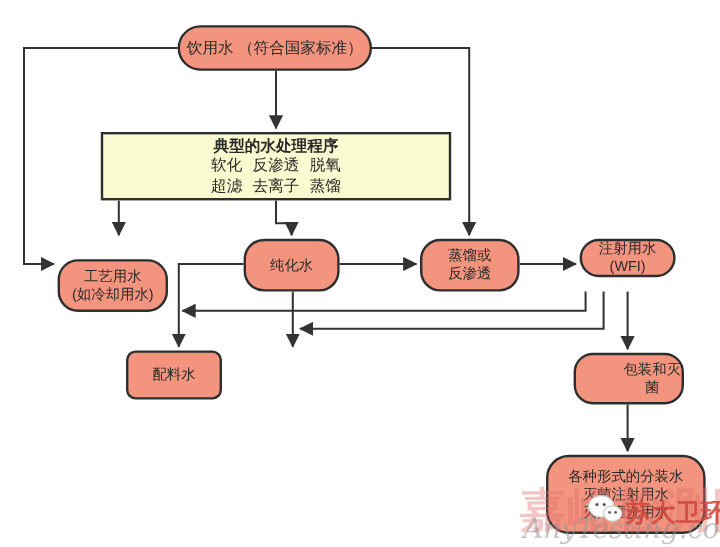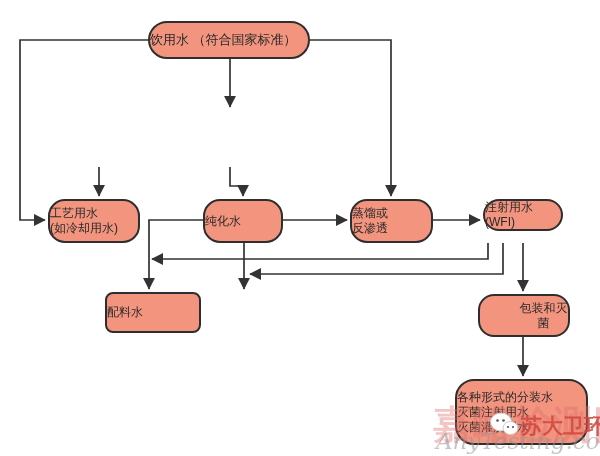--- a/index.html
+++ b/index.html
@@ -22,38 +22,38 @@
     stroke: #333333;
     stroke-width: 1.7;
   }
   .node {
     position: absolute;
     box-sizing: border-box;
     background: #F2947E;
     border: 2px solid #2e2e2e;
     display: flex;
     flex-direction: column;
-    align-items: flex-start;
+    align-items: center;
     justify-content: center;
     text-align: center;
     font-size: 12px;
     line-height: 1.25;
   }
   .node-drinking { left: 148px; top: 21px; width: 162px; height: 38px; border-radius: 19px; font-size: 13px; }
   .node-treatment {
     left: 84px; top: 110px; width: 292px; height: 57px;
     background: #FAFAD0; border-radius: 0; font-size: 13px;
   }
   .node-treatment .t-title { font-weight: bold; }
   .node-treatment .t-line { word-spacing: 5px; }
-  .node-process  { left: 48px;  top: 199px; width: 92px; height: 44px; border-radius: 17px; }
+  .node-process  { left: 48px;  top: 216px; width: 92px; height: 44px; border-radius: 17px; }
   .node-purified { left: 203px; top: 199px; width: 80px; height: 44px; border-radius: 17px; }
   .node-distill  { left: 350px; top: 199px; width: 83px; height: 44px; border-radius: 17px; }
   .node-wfi      { left: 483px; top: 199px; width: 80px; height: 32px; border-radius: 17px; }
-  .node-ingredient { left: 105px; top: 292px; width: 96px; height: 41px; border-radius: 8px; }
+  .node-ingredient { left: 105px; top: 292px; width: 80px; height: 41px; border-radius: 8px; }
   .node-cleaning   { left: 202px; top: 292px; width: 86px; height: 41px; border-radius: 16px; }
   .node-packaging  { left: 478px; top: 294px; width: 92px; height: 43px; border-radius: 16px; padding-left: 39px; }
   .node-final      { left: 455px; top: 379px; width: 133px; height: 66px; border-radius: 19px; font-size: 12px; }
 
   .watermark { position: absolute; left: 0; top: 0; width: 600px; height: 456px; pointer-events: none; }
   .wm-sitename {
     position: absolute; left: 433px; top: 398px;
     font-size: 39px; font-weight: bold; letter-spacing: 1px;
     color: rgba(224, 110, 110, 0.40);
     white-space: nowrap;
@@ -99,20 +99,25 @@
     <polyline points="488,243 488,259 152,259" marker-end="url(#arrow)"></polyline>
     <polyline points="503,243 503,274 250,274" marker-end="url(#arrow)"></polyline>
     <polyline points="523,243 523,291" marker-end="url(#arrow)"></polyline>
     <polyline points="523,337 523,376" marker-end="url(#arrow)"></polyline>
   </svg>
 
   <div class="node node-drinking">
     <span>饮用水 （符合国家标准）</span>
   </div>
 
+  <div class="node node-treatment">
+    <div class="t-title">典型的水处理程序</div>
+    <div class="t-line">软化 反渗透 脱氧</div>
+    <div class="t-line">超滤 去离子 蒸馏</div>
+  </div>
 
   <div class="node node-process">
     <span>工艺用水</span>
     <span>(如冷却用水)</span>
   </div>
 
   <div class="node node-purified">
     <span>纯化水</span>
   </div>
 

